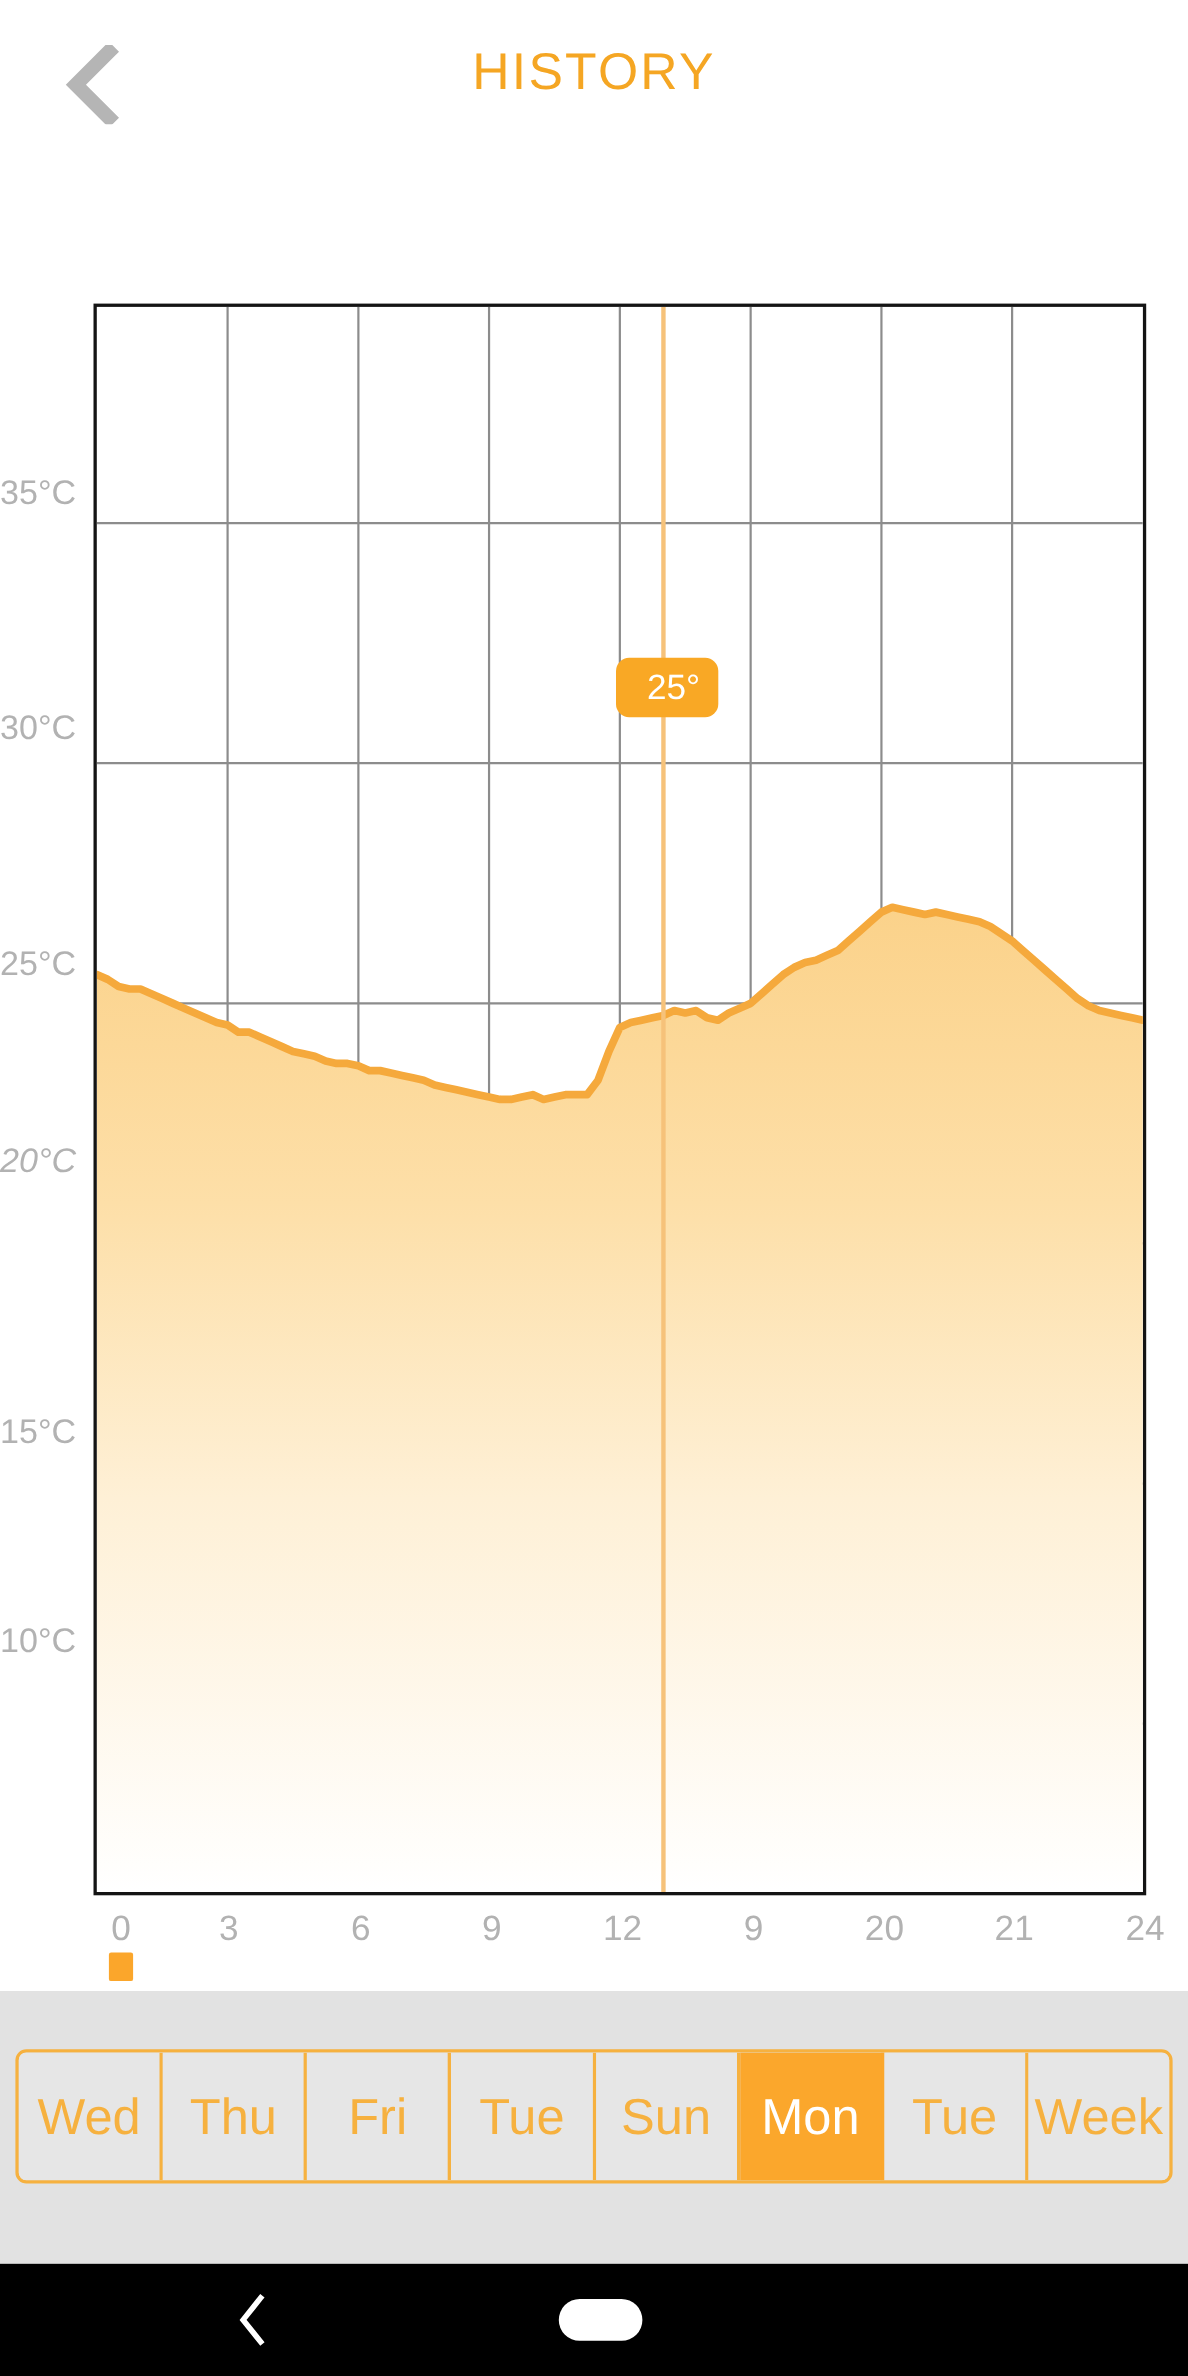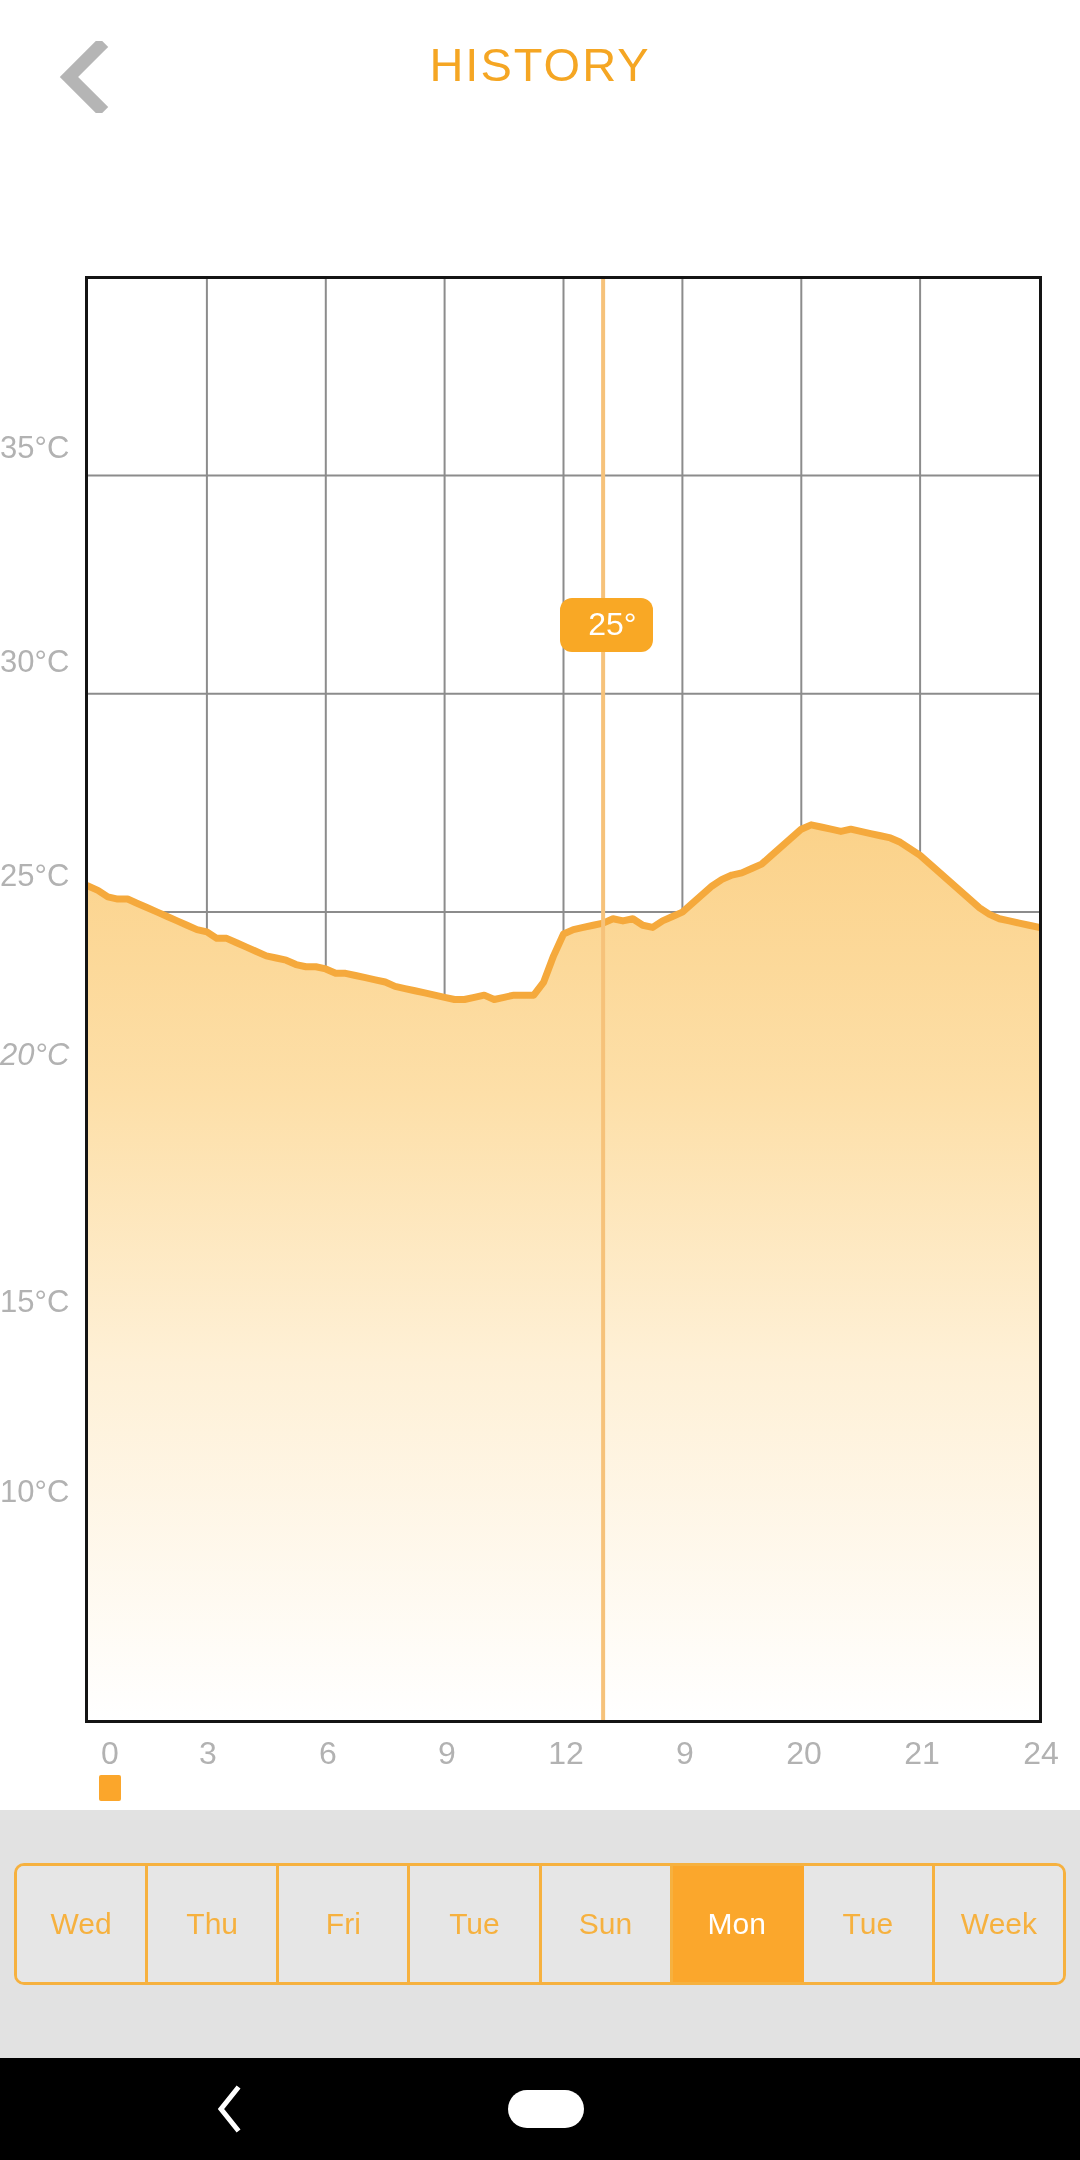--- a/index.html
+++ b/index.html
@@ -122,21 +122,21 @@
     overflow: hidden;
     background: #E2E2E2;
   }
   .tab {
     flex: 1 1 0;
     display: flex;
     align-items: center;
     justify-content: center;
     border-right: 3px solid #F6B13F;
     color: #F6B13F;
-    font-size: 30px;
+    font-size: 46px;
     background: #E6E6E6;
     cursor: pointer;
     user-select: none;
     box-sizing: border-box;
   }
   .tab:last-child { border-right: none; }
   .tab.selected {
     background: #FBA72C;
     color: #FFFFFF;
     border-right-color: #FBA72C;

